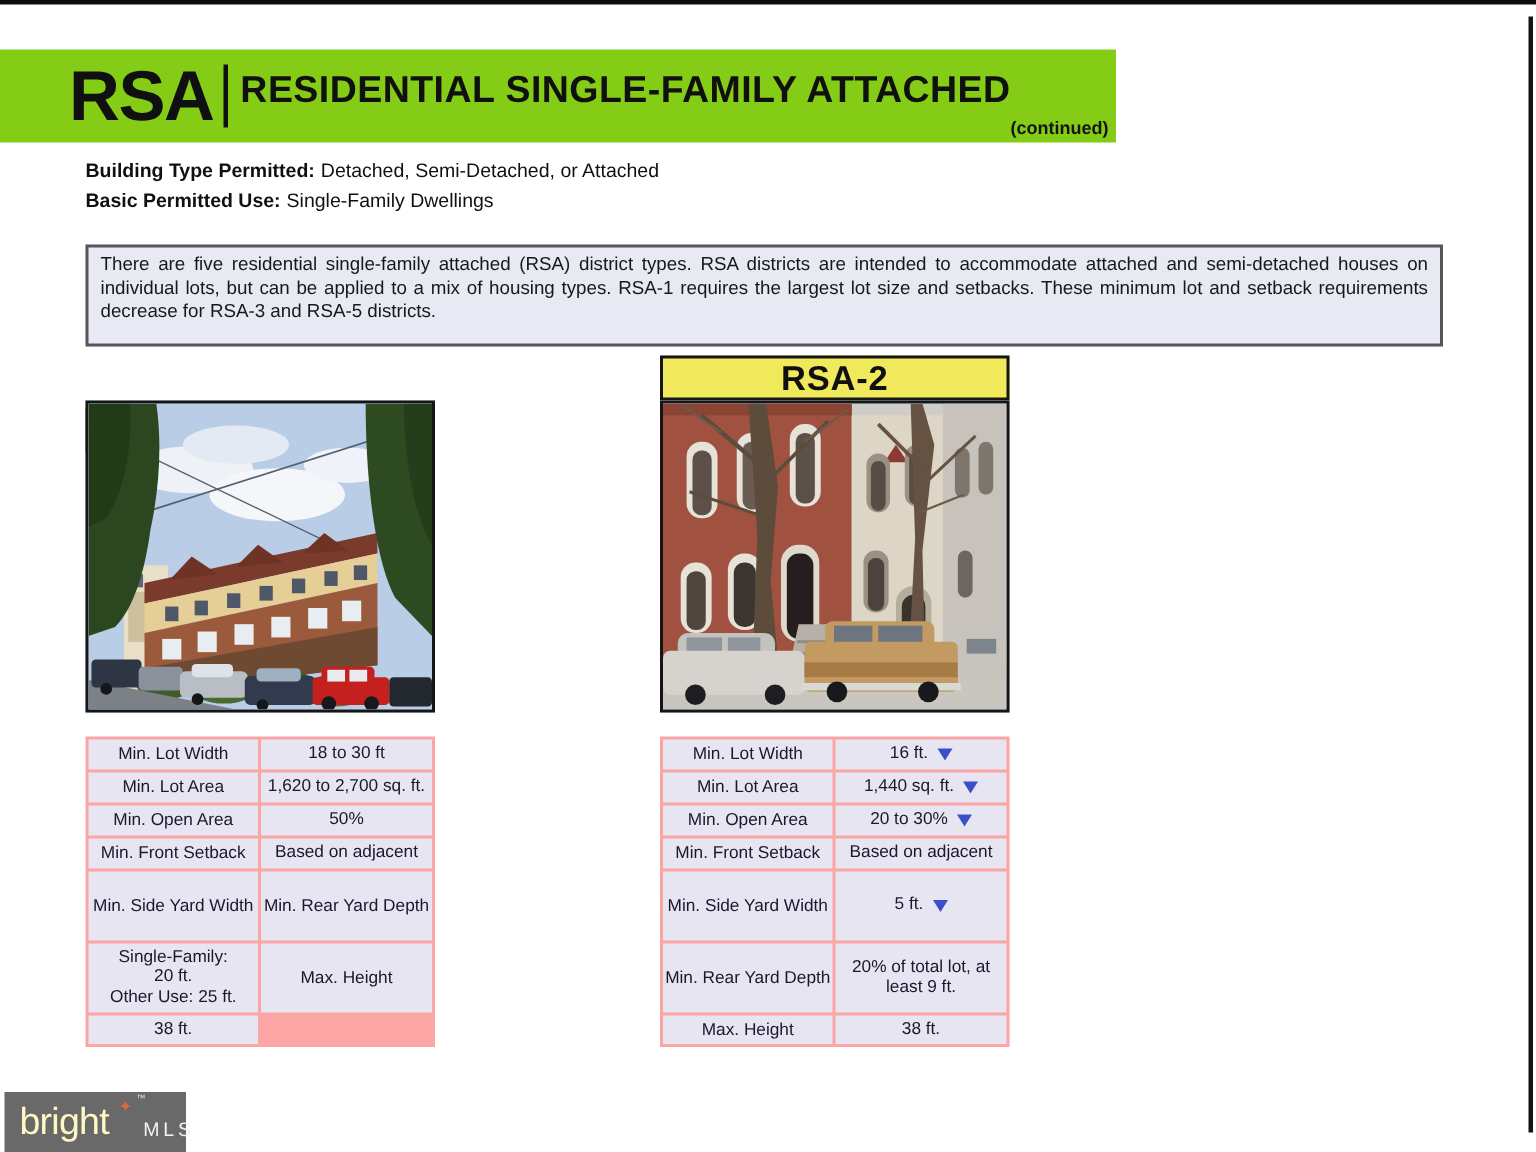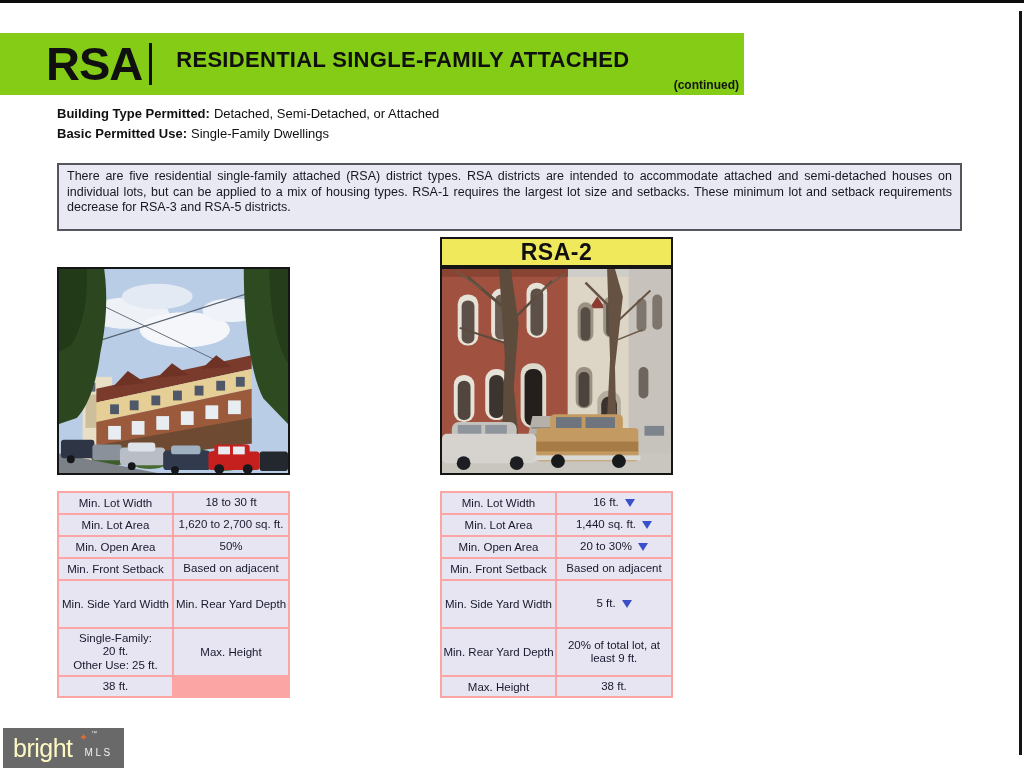--- a/index.html
+++ b/index.html
@@ -9,22 +9,22 @@
 
   .topline  { position:absolute; left:0; top:0; width:1024px; height:3px; background:#0c0c0c; }
   .rightline{ position:absolute; left:1019px; top:11px; width:3px; height:744px; background:#141414; }
 
   
   .band { position:absolute; left:0; top:33px; width:744px; height:62px;
           background:#84cc16; display:flex; align-items:center; }
   .band .code { font-size:47px; font-weight:800; letter-spacing:-1px; margin-left:46px;
                 line-height:62px; color:#101010; }
   .band .divider { width:3px; height:42px; background:#101010; margin:0 8px 0 7px; }
-  .band .title { font-size:22px; font-weight:800; letter-spacing:.3px; color:#101010;
-                 margin-top:-8px;margin-left:16px; }
+  .band .title { font-size:25px; font-weight:800; letter-spacing:.3px; color:#101010;
+                 margin-top:-8px; }
   .band .continued { position:absolute; right:5px; bottom:3px; font-size:12px; font-weight:700; }
 
   
   .meta { position:absolute; left:57px; font-size:13px; color:#101010; }
   .meta b { font-weight:700; }
   .meta .val { margin-left:4px; }
   .meta1 { top:106px; } .meta2 { top:126px; }
 
   
   .intro { position:absolute; left:57px; top:163px; width:905px; height:68px;
@@ -56,21 +56,21 @@
   .cell.val  span.vtxt { white-space:pre; line-height:13.5px; }
   .tri { width:0; height:0; border-left:5px solid transparent; border-right:5px solid transparent;
          border-top:8px solid #3a50c8; margin-left:6px; display:inline-block; }
 
   
   .logo { position:absolute; left:3px; top:728px; width:121px; height:40px; background:#696969;
           display:flex; align-items:center; padding-left:10px; }
   .logo .brand { color:#fef9c3; font-size:25px; letter-spacing:-.5px; font-weight:400; }
   .logo .star  { position:absolute; left:76px; top:3px; color:#dd6a3a; font-size:11px; }
   .logo .tm    { position:absolute; left:88px; top:2px; color:#e9e9e9; font-size:6px; }
-  .logo .mls   { color:#f2f2f2; font-size:10px; letter-spacing:2.5px; margin-left:12px;
+  .logo .mls   { color:#f2f2f2; font-size:13px; letter-spacing:2.5px; margin-left:23px;
                  margin-top:8px; }
 </style>
 </head>
 <body>
 
 <div class="page">
 
   <div class="topline"></div>
   <div class="rightline"></div>
 

